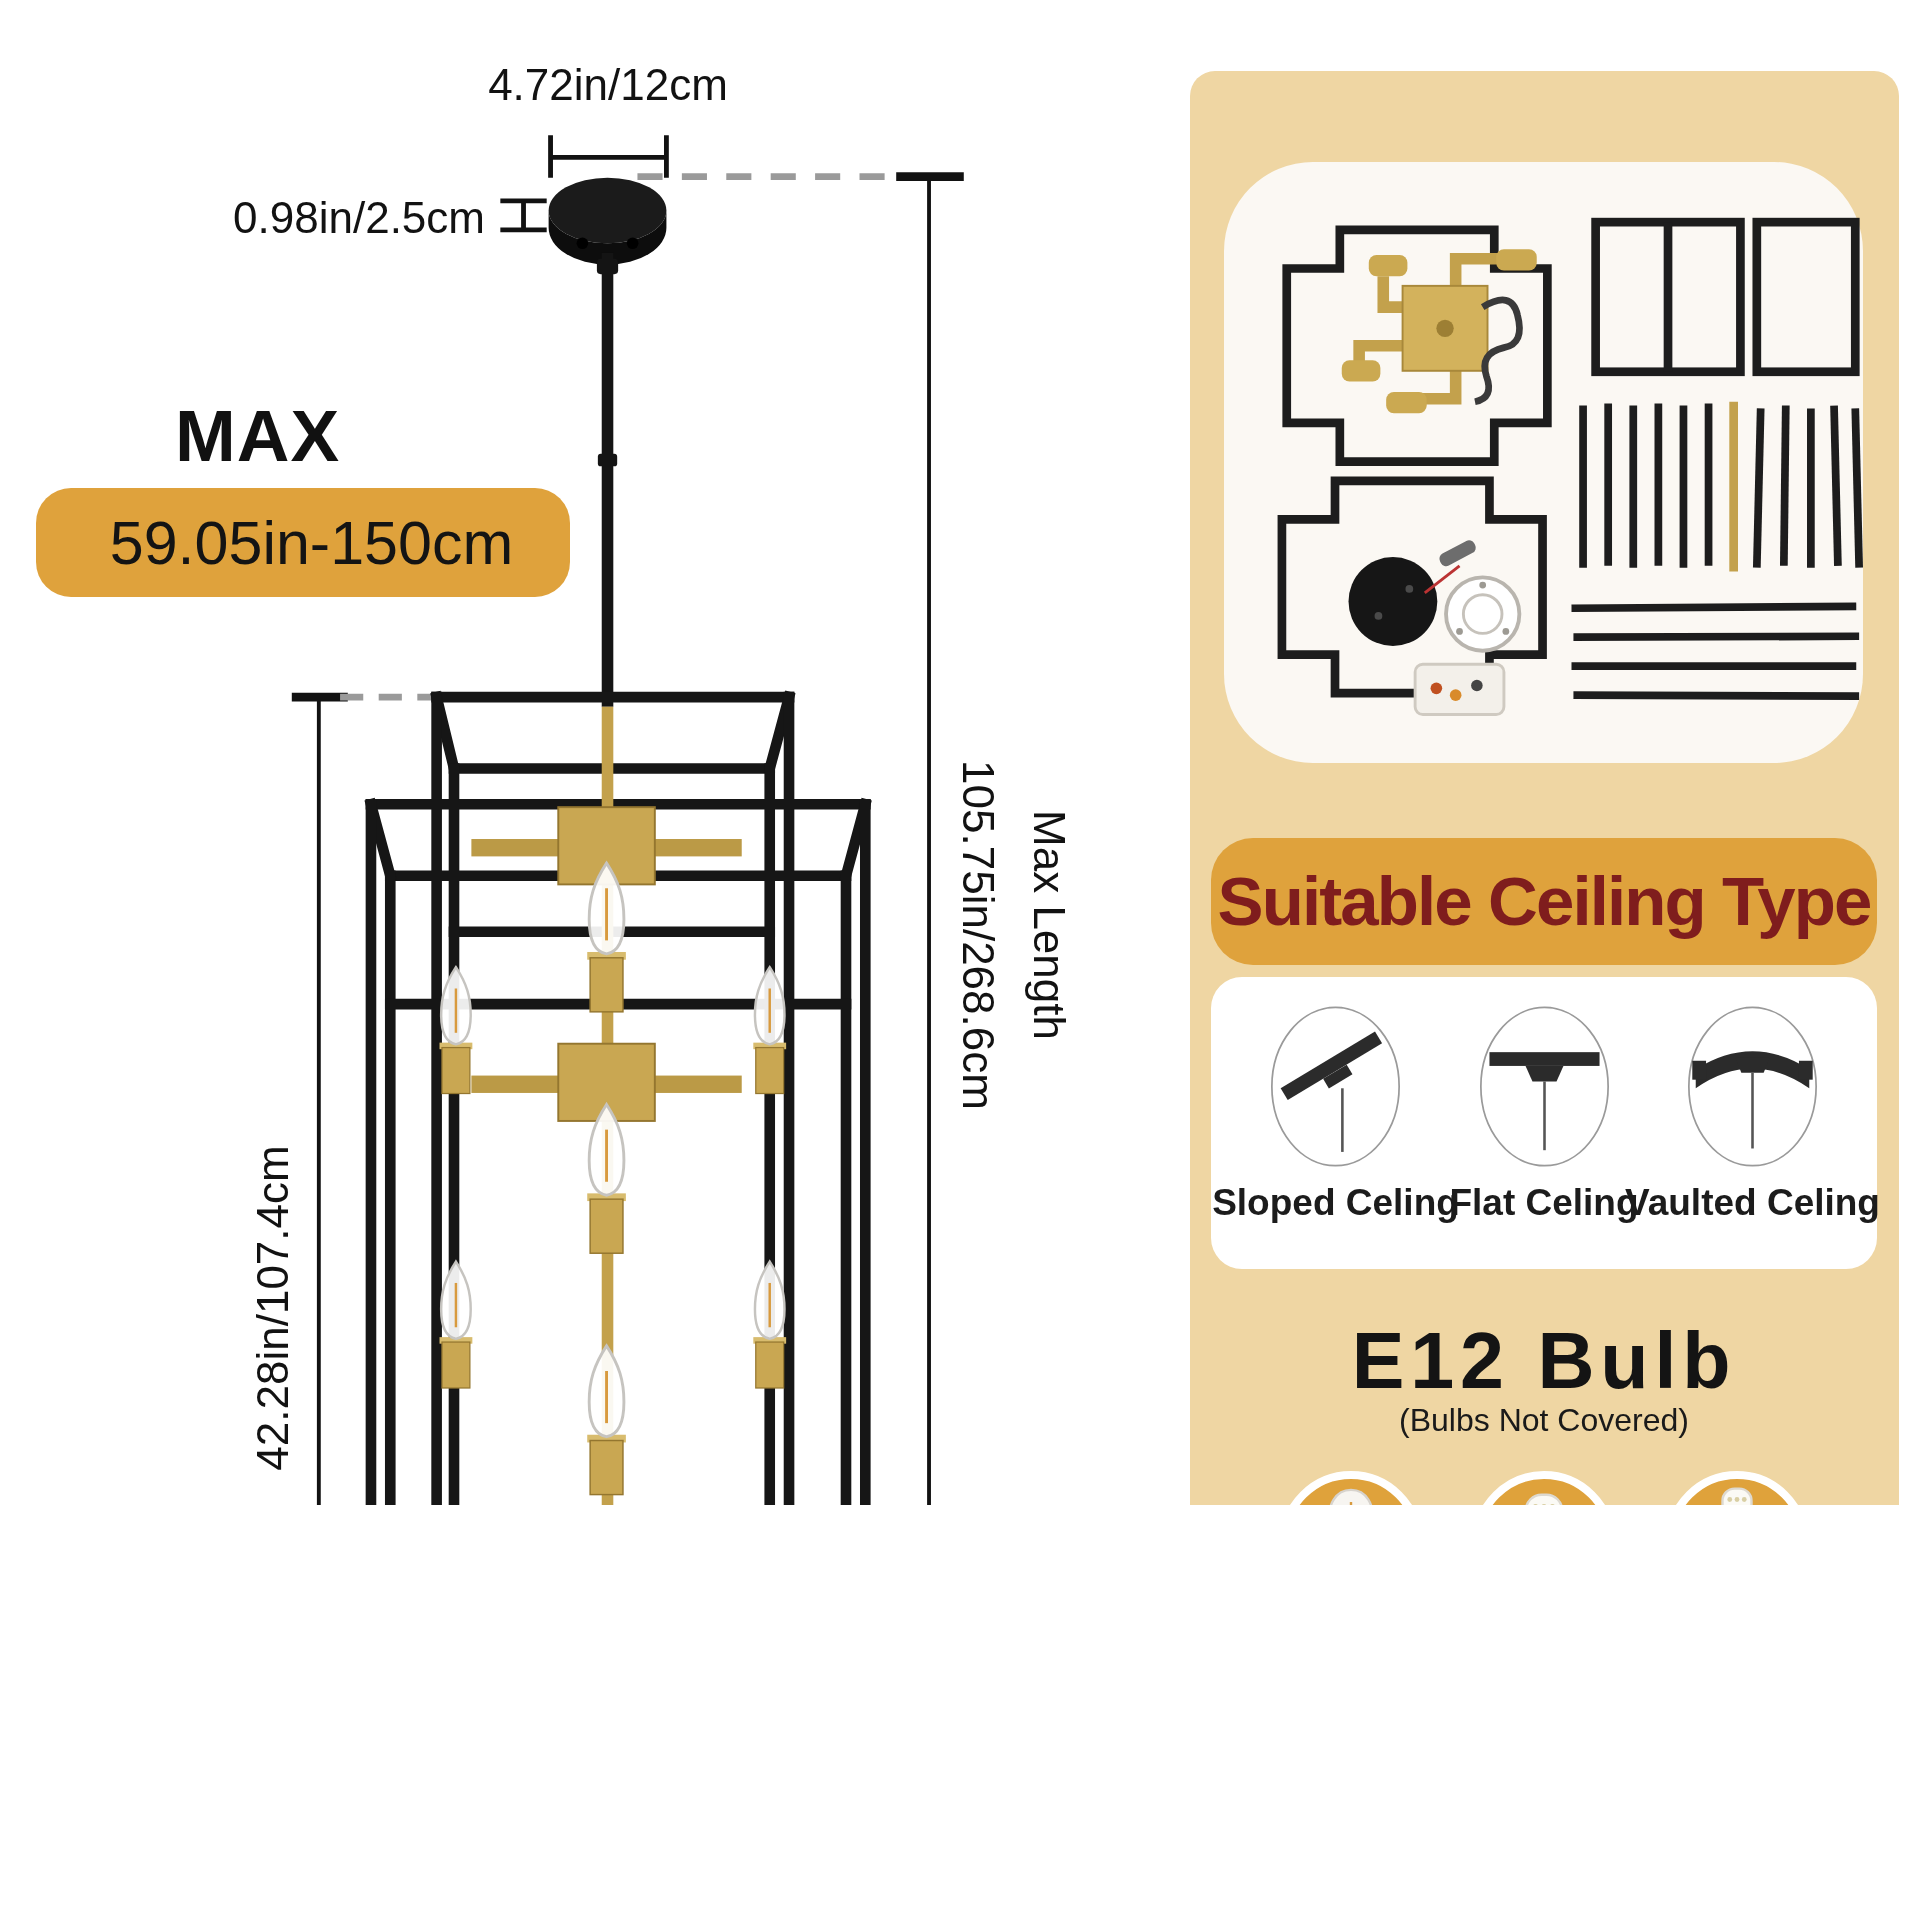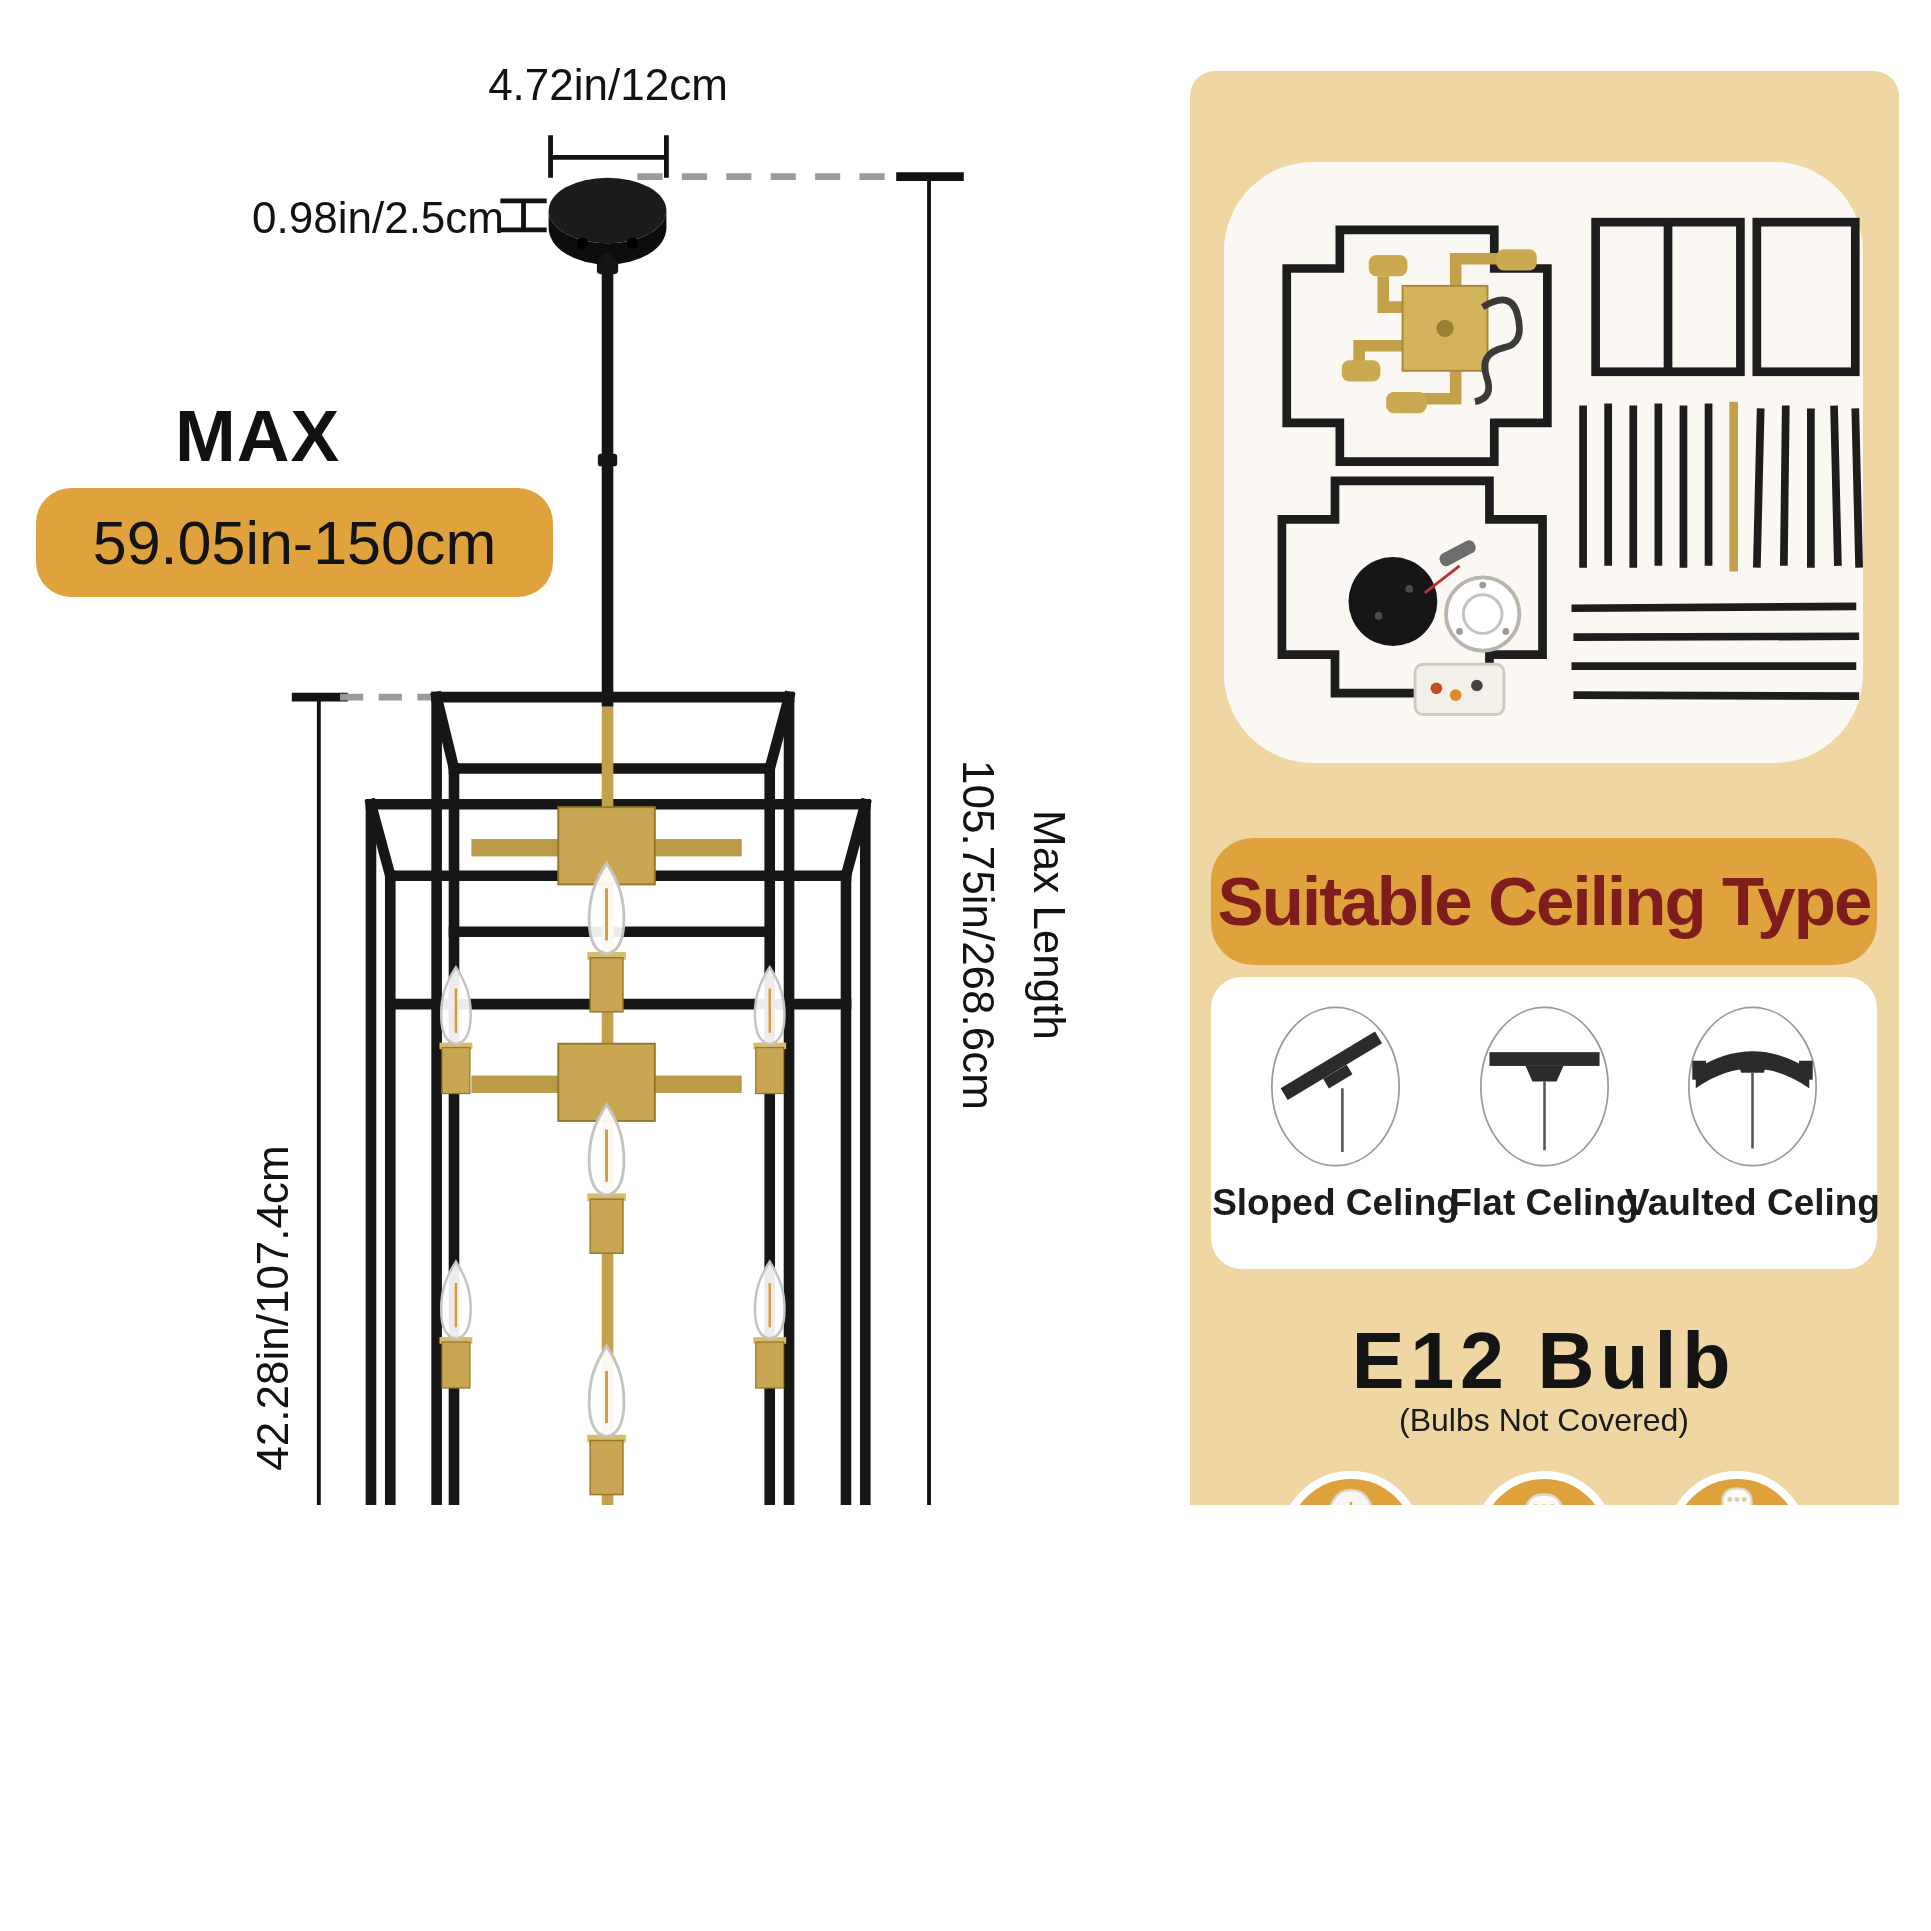--- a/index.html
+++ b/index.html
@@ -4,26 +4,26 @@
 <style>
   html,body{margin:0;padding:0;background:#ffffff;}
   .canvas{
     position:relative;width:1931px;height:1505px;background:#ffffff;overflow:hidden;
     font-family:"Liberation Sans", sans-serif;color:#111;
   }
   .abs{position:absolute;}
   
   .dim-label{font-size:44px;color:#121212;white-space:nowrap;}
   .top-width-label{left:608px;top:60px;transform:translateX(-50%);}
-  .canopy-height-label{left:504px;top:193px;transform:translate(-100%,0);}
+  .canopy-height-label{left:485px;top:193px;transform:translate(-100%,0);}
   .max-label{left:175px;top:394px;font-size:73px;font-weight:bold;letter-spacing:1px;}
   .max-badge{
     left:36px;top:488px;width:517px;height:109px;border-radius:35px;
     background:#DFA23C;display:flex;align-items:center;justify-content:center;
-    font-size:61px;color:#141414;
+    font-size:61px;color:#141414;padding-left:17px;
   }
   .v-text{position:absolute;white-space:nowrap;font-size:44px;color:#121212;}
   .fixture-height-label{left:273px;top:1308px;transform:translate(-50%,-50%) rotate(-90deg);}
   .max-length-value{left:978px;top:935px;transform:translate(-50%,-50%) rotate(90deg);}
   .max-length-label{left:1049px;top:925px;transform:translate(-50%,-50%) rotate(90deg);}
   
   .panel{left:1190px;top:71px;width:709px;height:1782px;background:#EFD6A3;border-radius:25px;}
   .parts-card{left:1224px;top:162px;width:639px;height:601px;background:#FBF8F3;border-radius:89px;
     display:flex;align-items:center;justify-content:center;}
   .ceiling-badge{

